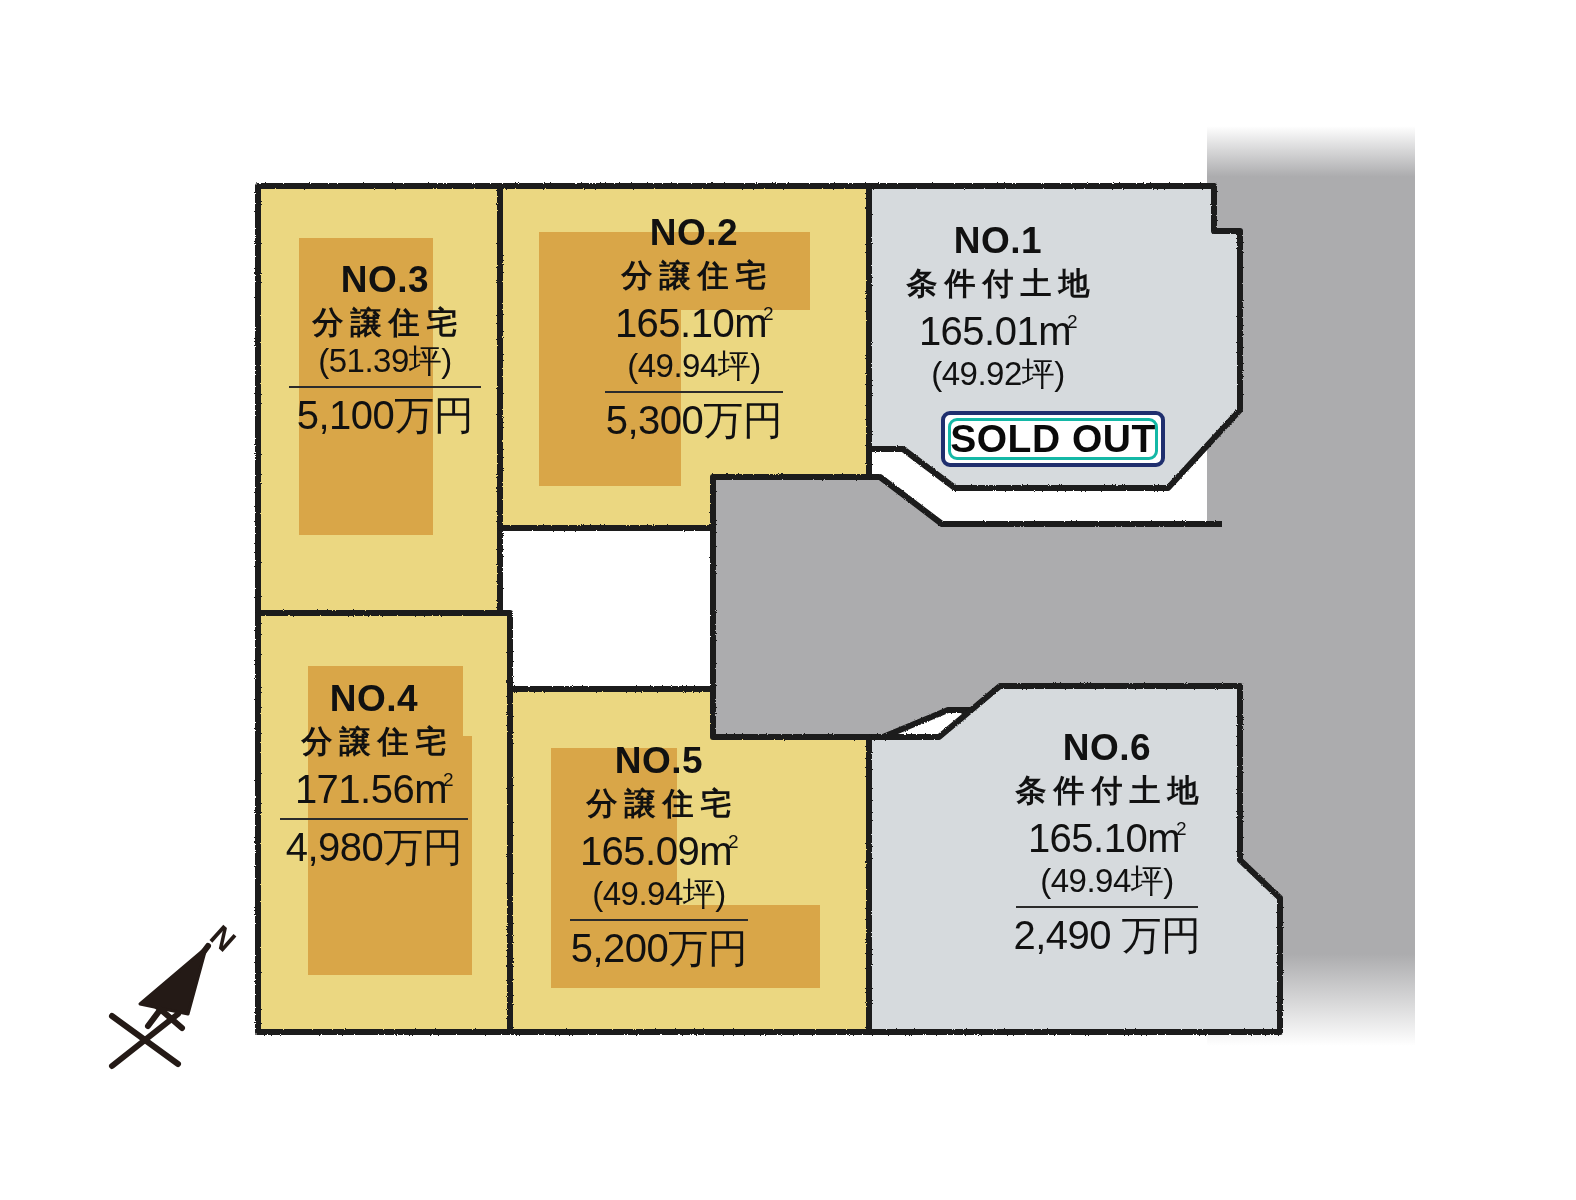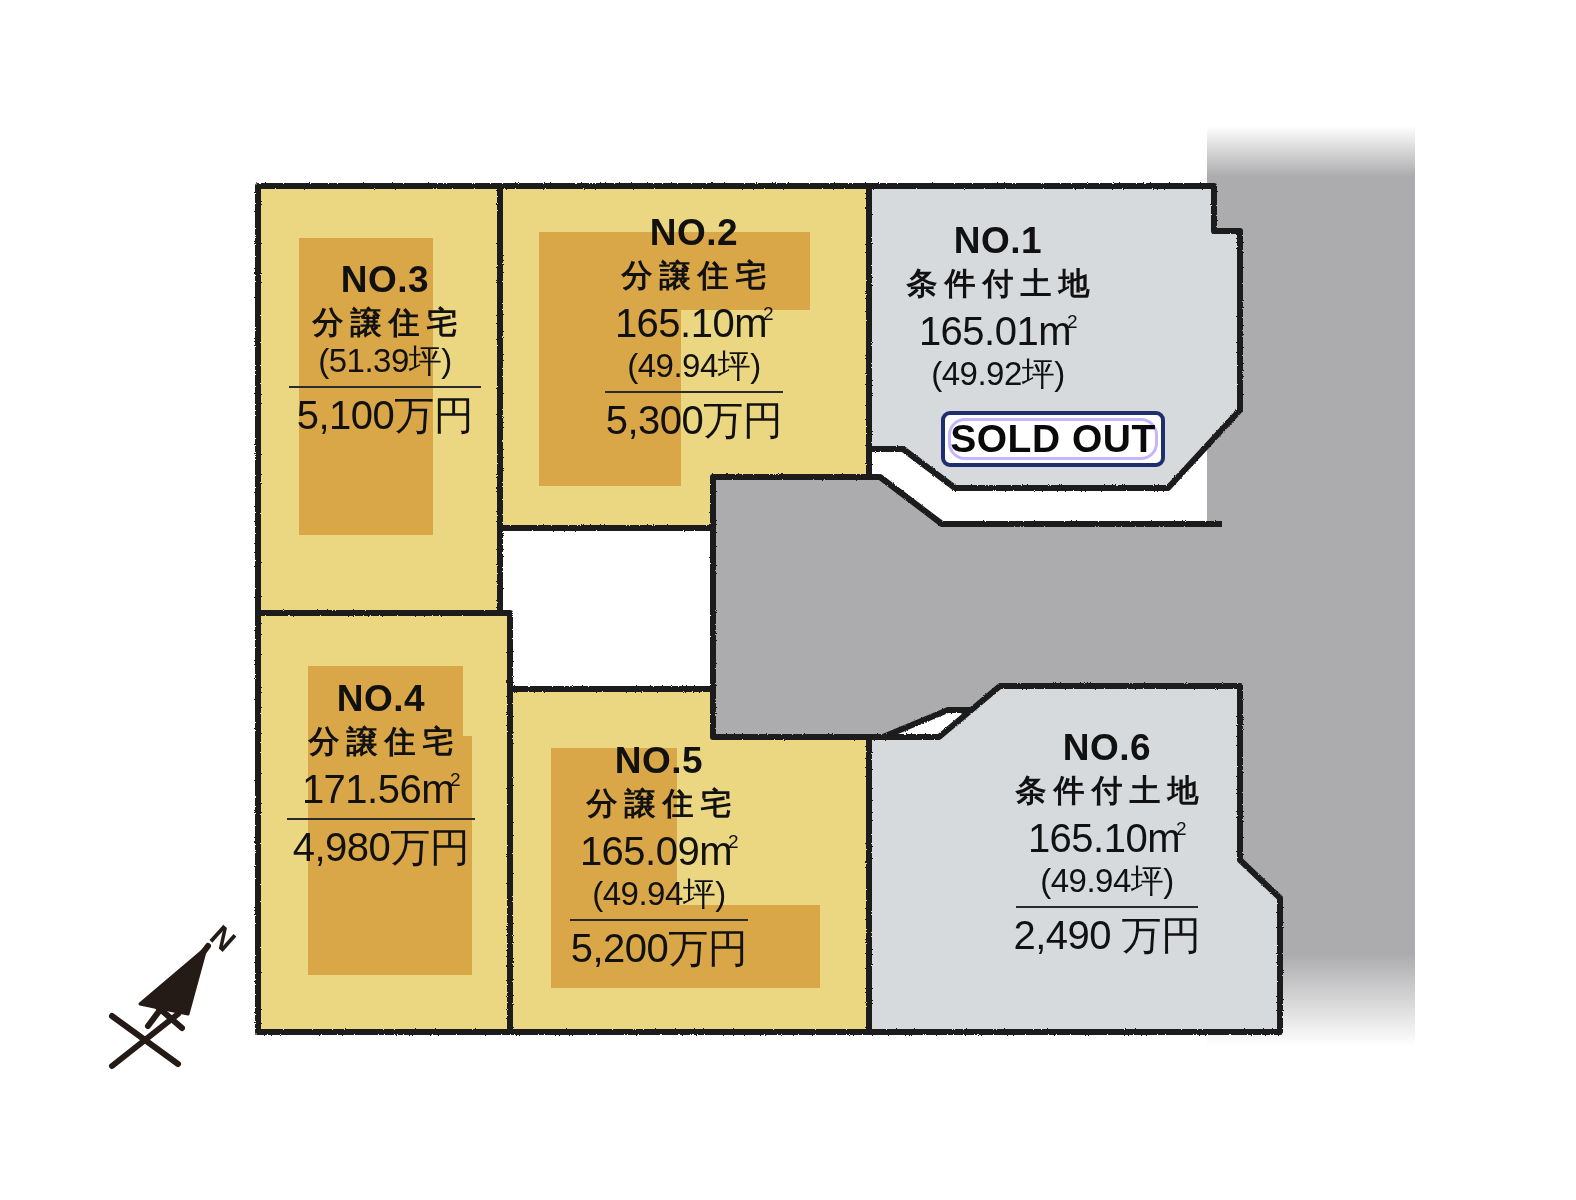--- a/index.html
+++ b/index.html
@@ -84,22 +84,22 @@
     box-sizing: border-box;
     background: #ffffff;
     border: 4px solid #1f2f6e;
     border-radius: 9px;
     padding: 3px;
   }
   .sold-badge-inner {
     box-sizing: border-box;
     width: 100%;
     height: 100%;
-    border: 3px solid #c4b5fd;
-    border-radius: 17px;
+    border: 3px solid #14b8a6;
+    border-radius: 9px;
     background: #ffffff;
     display: flex;
     align-items: center;
     justify-content: center;
   }
   .sold-badge-label {
     font-size: 39px;
     font-weight: 700;
     color: #0a0a0a;
     letter-spacing: 0.5px;
@@ -211,21 +211,21 @@
     </div>
     <div class="lot-tsubo">(49.92坪)</div>
   </div>
 
   <div class="sold-badge" style="left:941px; top:411px; width:224px; height:56px;">
     <div class="sold-badge-inner">
       <span class="sold-badge-label">SOLD OUT</span>
     </div>
   </div>
 
-  <div class="lot-text" style="left:261px; top:680px; width:240px;">
+  <div class="lot-text" style="left:254px; top:680px; width:240px;">
     <div class="lot-no">NO.4</div>
     <div class="lot-kind">分譲住宅</div>
     <div class="lot-area">
       <span>171.56m</span><sup>2</sup>
     </div>
     <div class="price-rule" style="width:188px;"></div>
     <div class="lot-price">4,980万円</div>
   </div>
 
   <div class="lot-text" style="left:539px; top:742px; width:240px;">

